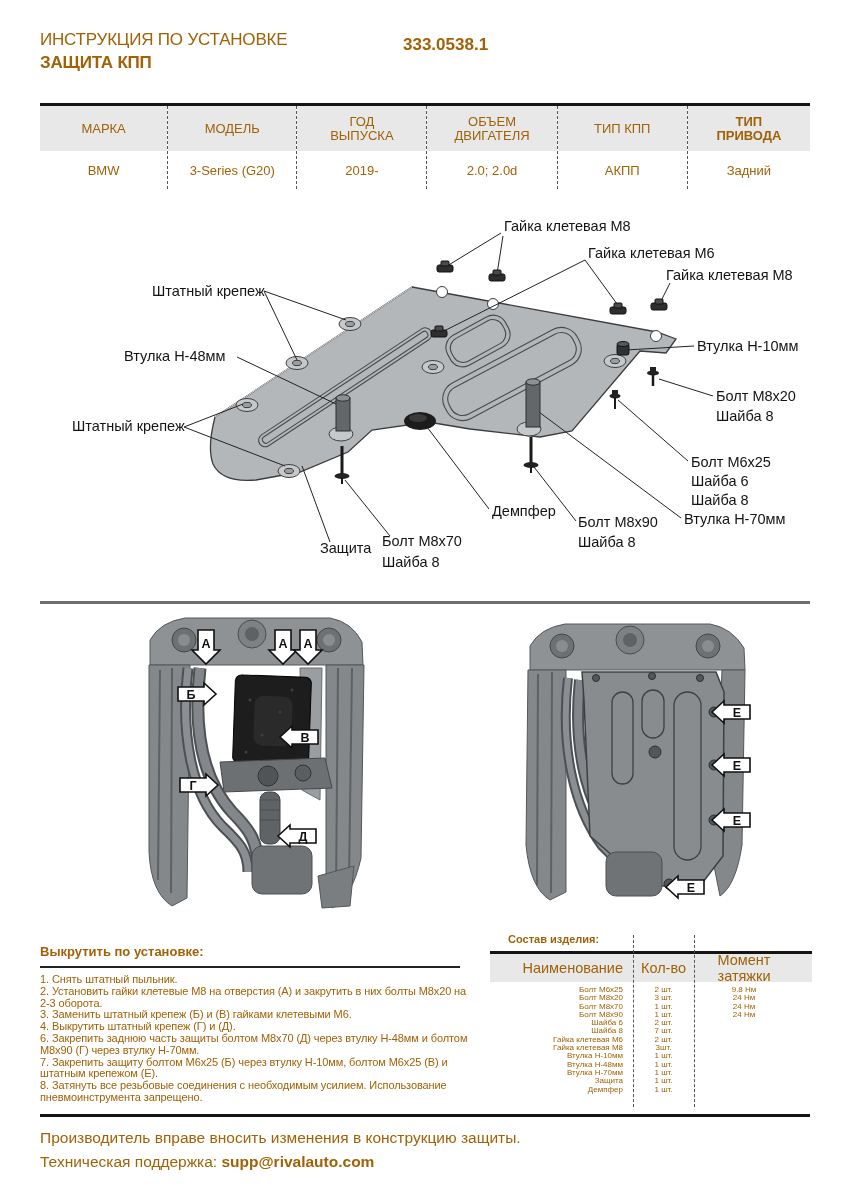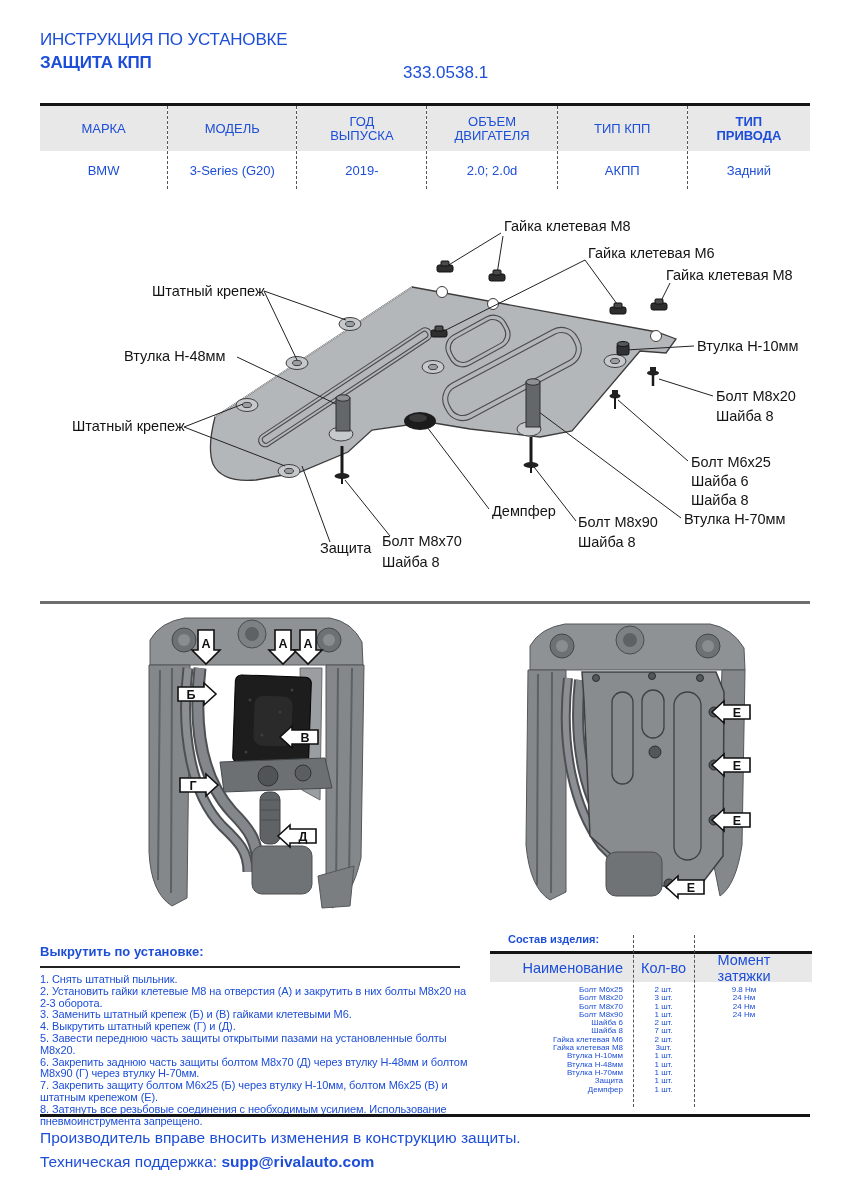--- a/index.html
+++ b/index.html
@@ -1,22 +1,22 @@
 <!DOCTYPE html>
 <html><head>
 <meta charset="utf-8">
 <style>
   html,body{margin:0;padding:0;background:#fff;}
   #page{position:relative;width:849px;height:1200px;background:#fff;overflow:hidden;
-        font-family:"Liberation Sans",sans-serif;color:#1d4ed8;}
+        font-family:"Liberation Sans",sans-serif;color:#a16207;}
   .abs{position:absolute;}
   
   .h-doc{left:40px;top:30px;font-size:17px;letter-spacing:-0.2px;}
   .h-prod{left:40px;top:53px;font-size:17px;font-weight:bold;letter-spacing:-0.2px;}
-  .h-num{left:403px;top:63px;font-size:17px;font-weight:normal;}
+  .h-num{left:403px;top:35px;font-size:17px;font-weight:bold;}
   
   .spec-table{left:40px;top:103px;width:770px;border-top:3px solid #141414;display:flex;}
   .spec-col{display:flex;flex-direction:column;}
   .spec-col.w1{width:128px;}.spec-col.w2{width:129px;}.spec-col.w3{width:130px;}
   .spec-col.w4{width:130px;}.spec-col.w5{width:130px;}.spec-col.w6{width:123px;}
   .spec-col + .spec-col{border-left:1px dashed #555;}
   .spec-head{height:45px;background:#e8e8e8;display:flex;align-items:center;justify-content:center;
              text-align:center;font-size:13px;line-height:14px;}
   .spec-val{height:38px;display:flex;align-items:center;justify-content:center;font-size:13px;}
   .spec-col:nth-child(3) .spec-head span{max-width:70px;}
@@ -402,21 +402,20 @@
     </g>
   </svg>
 
   <div class="abs instr">
     <div class="instr-title">Выкрутить по установке:</div>
     <div class="instr-rule"></div>
     <div class="instr-item">1. Снять штатный пыльник.</div>
     <div class="instr-item">2. Установить гайки клетевые М8 на отверстия (А) и закрутить в них болты М8х20 на 2-3 оборота.</div>
     <div class="instr-item">3. Заменить штатный крепеж (Б) и (В) гайками клетевыми М6.</div>
     <div class="instr-item">4. Выкрутить штатный крепеж (Г) и (Д).</div>
-    <div class="instr-item">5. Завести переднюю часть защиты открытыми пазами на установленные болты М8х20.</div>
     <div class="instr-item">6. Закрепить заднюю часть защиты болтом М8х70 (Д) через втулку Н-48мм и болтом М8х90 (Г) через втулку Н-70мм.</div>
     <div class="instr-item">7. Закрепить защиту болтом М6х25 (Б) через втулку Н-10мм, болтом М6х25 (В) и штатным крепежом (Е).</div>
     <div class="instr-item">8. Затянуть все резьбовые соединения с необходимым усилием. Использование пневмоинструмента запрещено.</div>
   </div>
 
   <div class="abs parts">
     <div class="parts-title">Состав изделия:</div>
     <div class="parts-rule"></div>
     <div class="parts-head">
       <span class="c1">Наименование</span>

